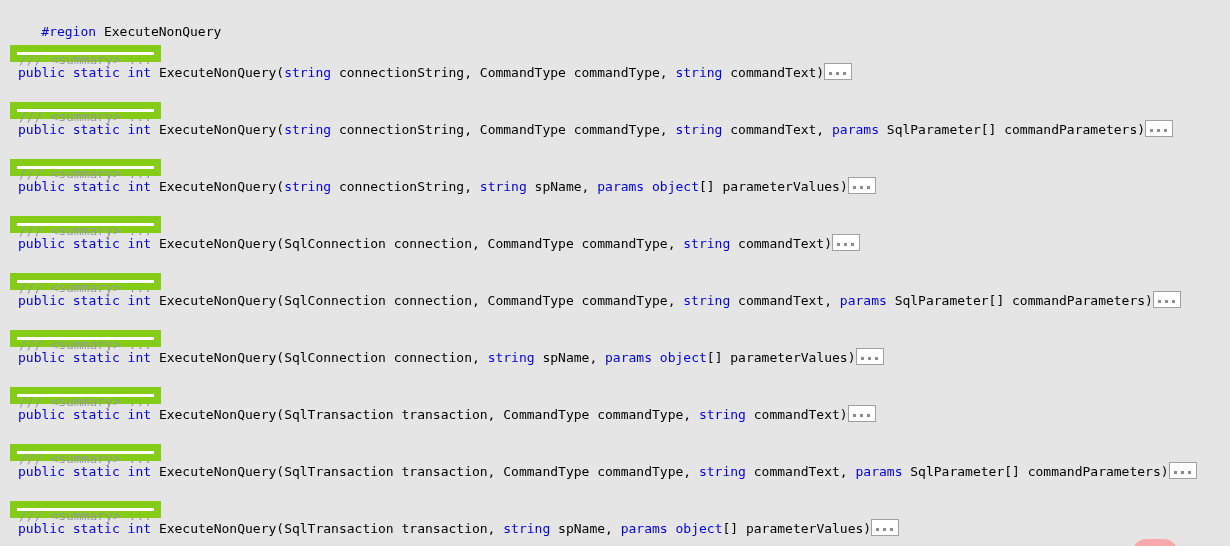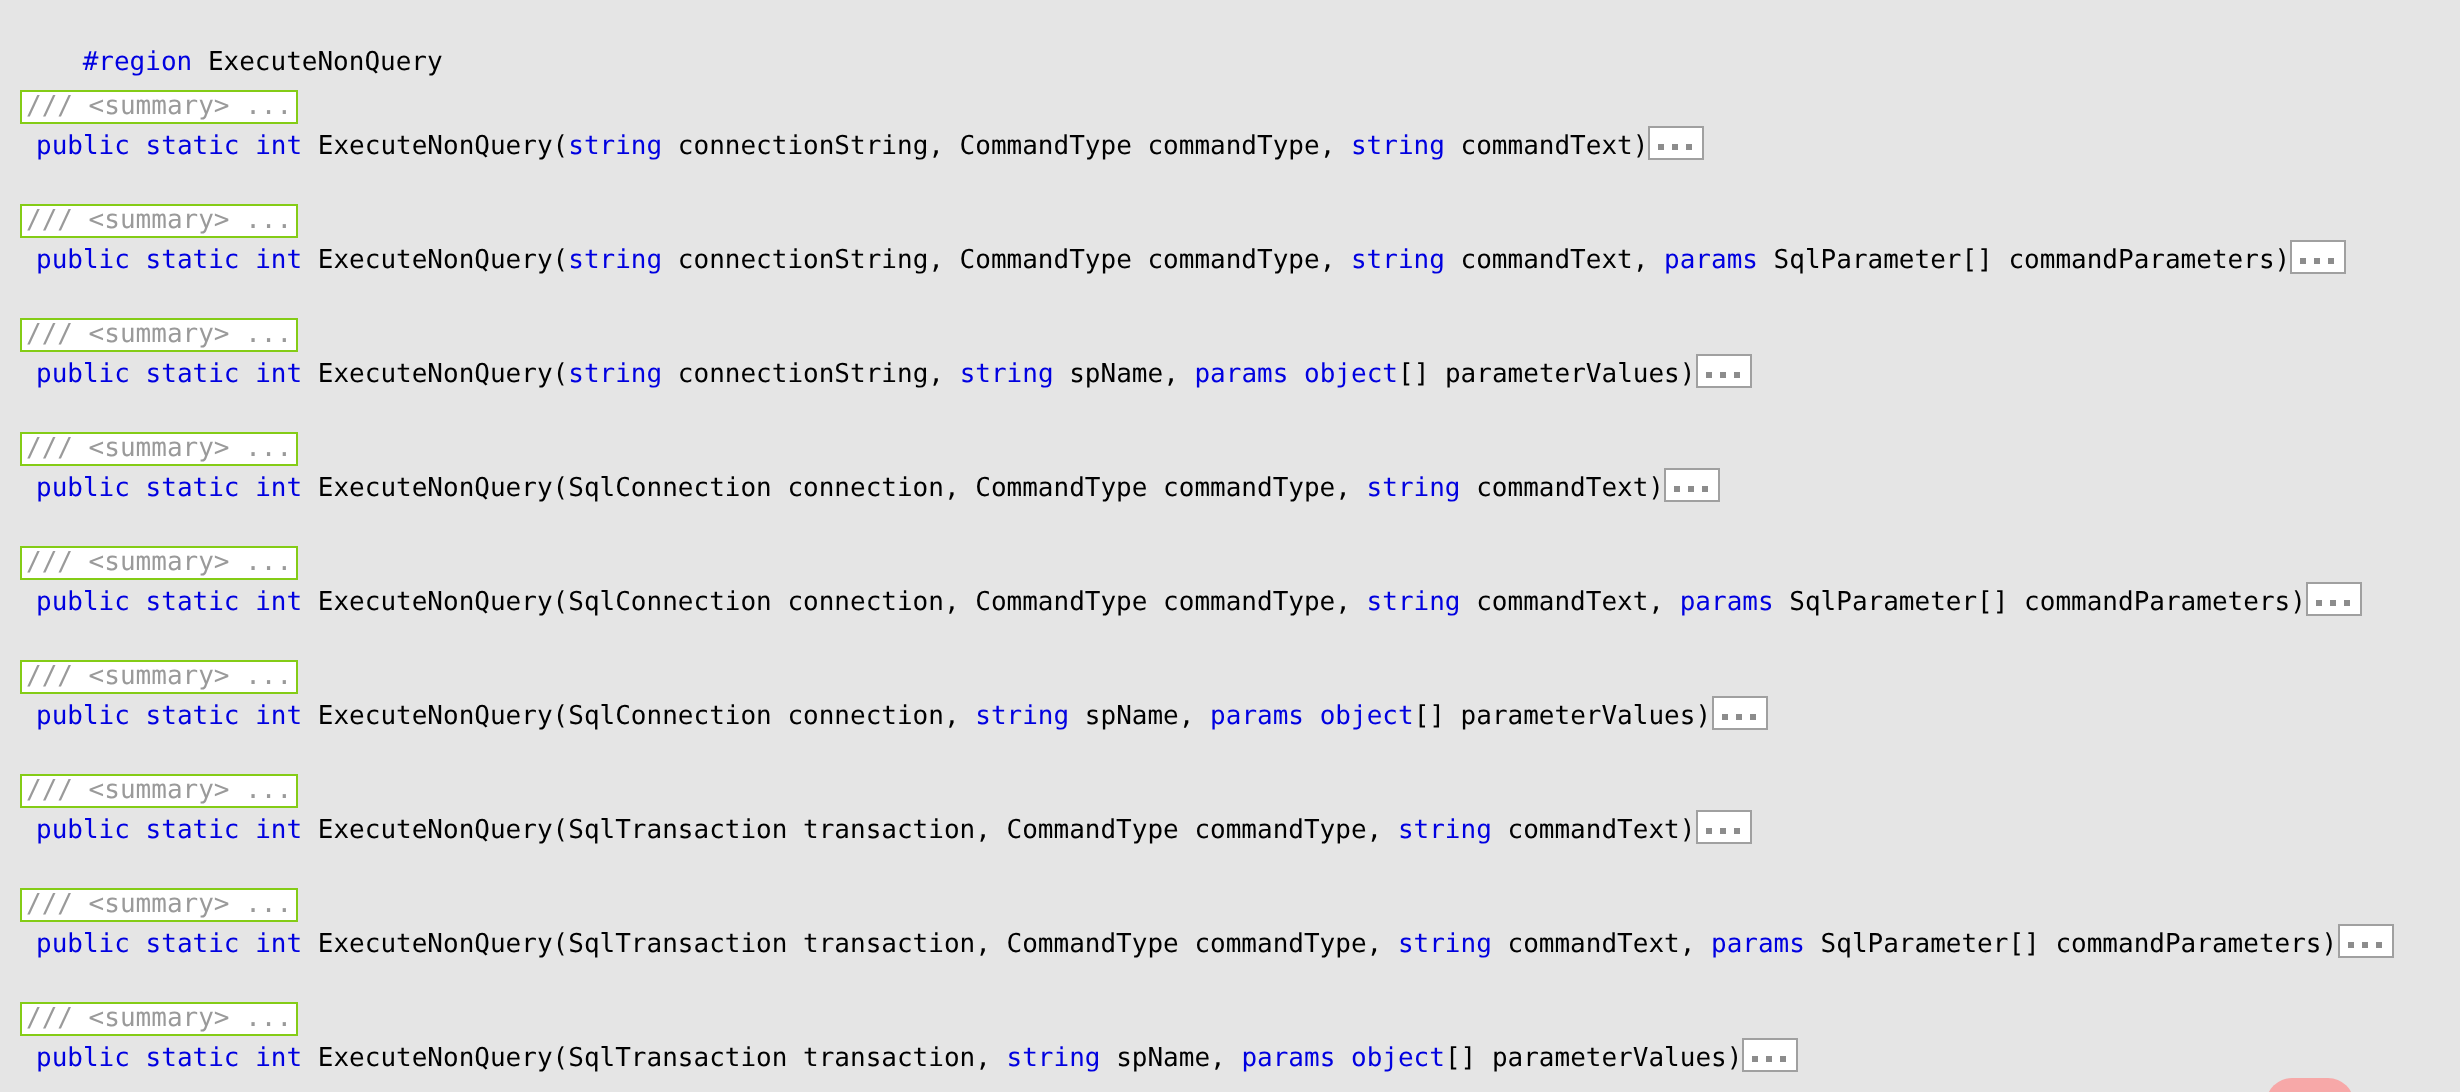--- a/index.html
+++ b/index.html
@@ -38,21 +38,21 @@
     width: 1230px;
   }
 
   
   .doc-collapsed {
     position: absolute;
     left: 10px;
     top: 0;
     height: 17px;
     box-sizing: border-box;
-    border: 1px solid #84cc16;
+    border: 7px solid #84cc16;
     background: #ffffff;
     color: #9a9a9a;
     font-size: 13px;
     line-height: 15px;
     padding: 0 2px 0 2px;
     white-space: pre;
     font-family: "DejaVu Sans Mono", "Liberation Mono", monospace;
   }
 
   

